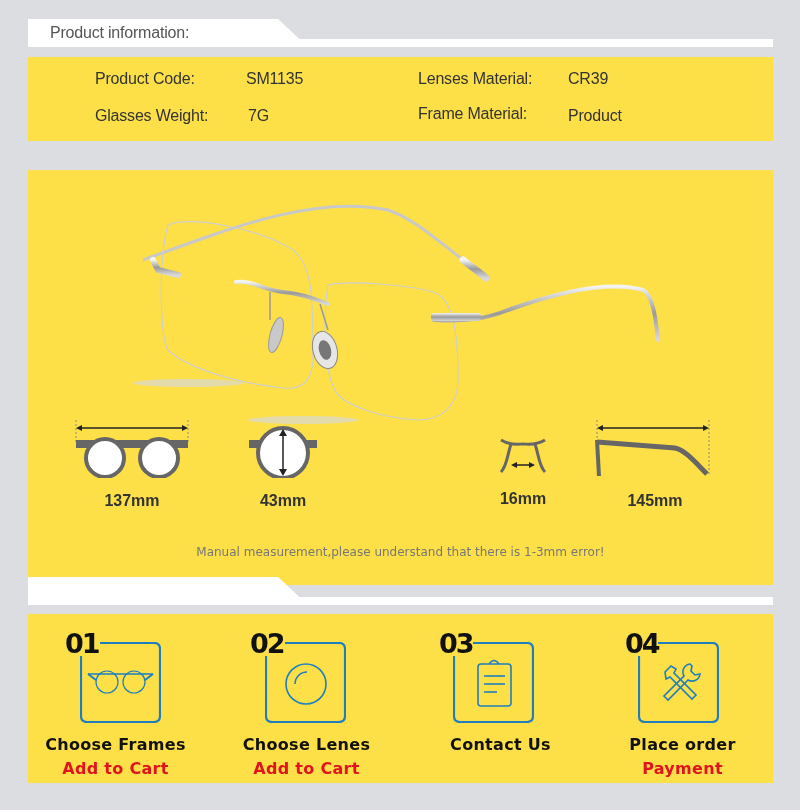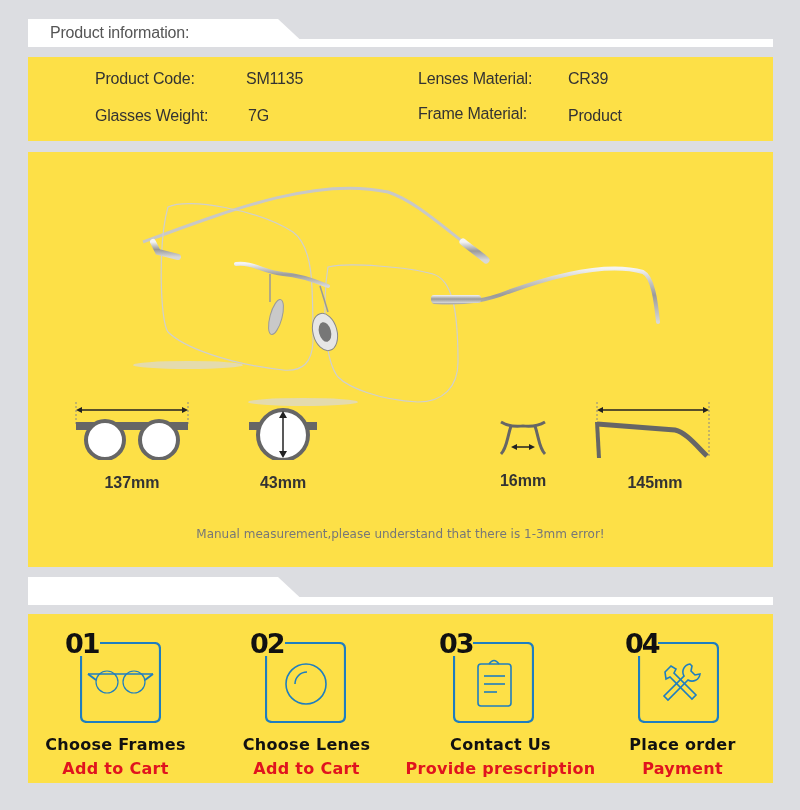--- a/index.html
+++ b/index.html
@@ -51,21 +51,21 @@
   <span class="info-label" style="left:67px;top:13px;">Product Code:</span>
   <span class="info-value" style="left:218px;top:13px;">SM1135</span>
   <span class="info-label" style="left:67px;top:50px;">Glasses Weight:</span>
   <span class="info-value" style="left:220px;top:50px;">7G</span>
   <span class="info-label" style="left:390px;top:13px;">Lenses Material:</span>
   <span class="info-value" style="left:540px;top:13px;">CR39</span>
   <span class="info-label" style="left:390px;top:48px;">Frame Material:</span>
   <span class="info-value" style="left:540px;top:50px;">Product</span>
 </div>
 
-<div class="box" style="top:152px;height:415px;">
+<div class="box" style="top:170px;height:415px;">
   <svg class="glasses-svg" width="640" height="250" viewBox="0 0 640 250">
     <defs>
       <linearGradient id="metal" x1="0" y1="0" x2="0" y2="1">
         <stop offset="0" stop-color="#f4f4f4"></stop>
           <stop offset="0.5" stop-color="#9a9a9a"></stop>
           <stop offset="1" stop-color="#d8d8d8"></stop>
       </linearGradient>
     </defs>
 
     <ellipse cx="100" cy="203" rx="55" ry="4" fill="#d9d9d9" opacity="0.7"></ellipse>
@@ -188,21 +188,20 @@
           <rect x="25" y="22" width="33" height="42" rx="3"></rect>
           <path d="M36 22 Q41 15 46 22"></path>
           <line x1="31" y1="34" x2="52" y2="34"></line>
           <line x1="31" y1="42" x2="52" y2="42"></line>
           <line x1="31" y1="50" x2="44" y2="50"></line>
         </g>
       </svg>
     </div>
     <span class="num" style="left:31px;top:14px;">03</span>
     <div class="t1">Contact Us</div>
-    <div class="t2">Provide prescription</div>
   </div>
 
   <div class="step" style="left:562px;">
     <div class="frame" style="left:48px;top:28px;">
       <svg width="81" height="81" viewBox="0 0 81 81">
         <path d="M20 1 L74 1 Q80 1 80 7 L80 74 Q80 80 74 80 L7 80 Q1 80 1 74 L1 14" stroke="#1e7ec0" stroke-width="2.2" fill="none"></path>
         <g stroke="#1e7ec0" fill="none" stroke-width="1.6">
           <path d="M27 30 L33 24 L38 27 L36 31 L58 53 L54 57 L32 35 L28 37 Z"></path>
           <path d="M52 22 A 8 8 0 0 0 46 34 L26 54 L30 58 L50 38 A 8 8 0 0 0 62 32 L57 33 L53 29 L54 24 Z"></path>
         </g>

